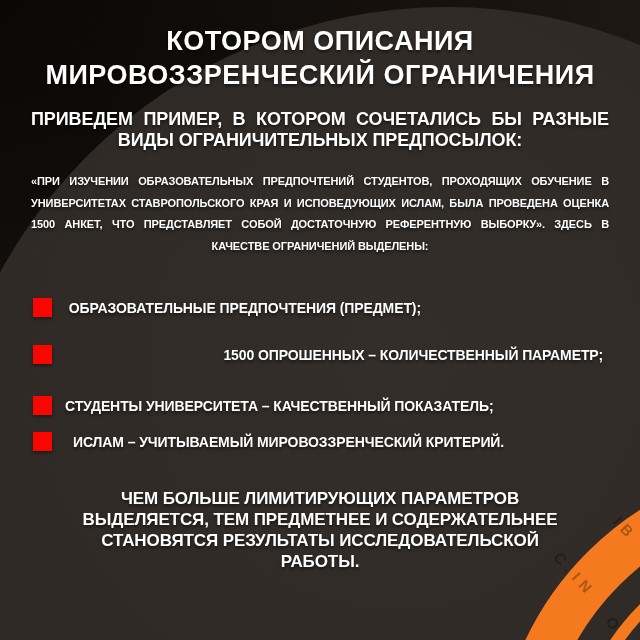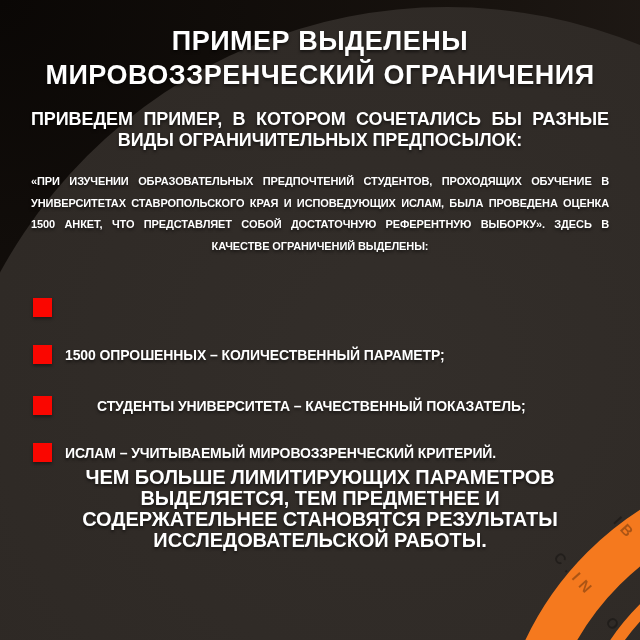--- a/index.html
+++ b/index.html
@@ -32,24 +32,24 @@
   }
   .bullet-item .sq{
     width:19px;height:19px;background:#fa0600;flex:0 0 19px;margin-right:13px;
     box-shadow:0 2px 3px rgba(0,0,0,.4);
   }
   .bullet-item .lbl{
     color:#fff;font-weight:bold;font-size:14px;line-height:19px;
     text-shadow:0 2px 3px rgba(0,0,0,.55);letter-spacing:-0.1px;padding-top:1px;
     white-space:pre-wrap;
   }
-  .b1{top:298px;} .b2{top:345px;} .b3{top:396px;gap:32px;} .b4{top:443px;}
+  .b1{top:298px;} .b2{top:345px;justify-content:space-between;} .b3{top:396px;} .b4{top:432px;gap:8px;}
   .conclusion{
-    left:63px;width:514px;top:467px;text-align:center;
-    font-size:20px;line-height:21px;letter-spacing:-0.1px;
+    left:63px;width:514px;top:488px;text-align:center;
+    font-size:17px;line-height:21px;letter-spacing:-0.1px;
   }
   .wm{
     position:absolute;z-index:2;color:rgba(0,0,0,0.30);
     font-size:15px;font-weight:bold;letter-spacing:6px;
     transform:rotate(48deg);text-shadow:none;
   }
   .wm1{left:612px;top:520px;}
   .wm2{left:548px;top:566px;}
   .wm3{left:606px;top:617px;}
 </style>
@@ -79,30 +79,31 @@
     <circle cx="810" cy="775" r="292" fill="none" stroke="#f5791e" stroke-width="46"></circle>
 
     <circle cx="810" cy="775" r="235" fill="none" stroke="#f5791e" stroke-width="12"></circle>
   </svg>
 
   <span class="wm wm1">IB</span>
   <span class="wm wm2">C.IN</span>
   <span class="wm wm3">O</span>
 
   <div class="layer title">
-    <div>ПРИМЕР ВЫДЕЛЕНЫ</div>
+    <div>КОТОРОМ ОПИСАНИЯ</div>
     <div>МИРОВОЗЗРЕНЧЕСКИЙ ОГРАНИЧЕНИЯ</div>
   </div>
 
   <div class="layer intro">ПРИВЕДЕМ ПРИМЕР, В КОТОРОМ СОЧЕТАЛИСЬ БЫ РАЗНЫЕ ВИДЫ ОГРАНИЧИТЕЛЬНЫХ ПРЕДПОСЫЛОК:</div>
 
   <div class="layer quote">«ПРИ ИЗУЧЕНИИ ОБРАЗОВАТЕЛЬНЫХ ПРЕДПОЧТЕНИЙ СТУДЕНТОВ, ПРОХОДЯЩИХ ОБУЧЕНИЕ В УНИВЕРСИТЕТАХ СТАВРОПОЛЬСКОГО КРАЯ И ИСПОВЕДУЮЩИХ ИСЛАМ, БЫЛА ПРОВЕДЕНА ОЦЕНКА 1500 АНКЕТ, ЧТО ПРЕДСТАВЛЯЕТ СОБОЙ ДОСТАТОЧНУЮ РЕФЕРЕНТНУЮ ВЫБОРКУ». ЗДЕСЬ В КАЧЕСТВЕ ОГРАНИЧЕНИЙ ВЫДЕЛЕНЫ:</div>
 
   <div class="bullet-item b1">
     <span class="sq"></span>
+    <span class="lbl"> ОБРАЗОВАТЕЛЬНЫЕ ПРЕДПОЧТЕНИЯ (ПРЕДМЕТ);</span>
   </div>
   <div class="bullet-item b2">
     <span class="sq"></span>
     <span class="lbl">1500 ОПРОШЕННЫХ – КОЛИЧЕСТВЕННЫЙ ПАРАМЕТР;</span>
   </div>
   <div class="bullet-item b3">
     <span class="sq"></span>
     <span class="lbl">СТУДЕНТЫ УНИВЕРСИТЕТА – КАЧЕСТВЕННЫЙ ПОКАЗАТЕЛЬ;</span>
   </div>
   <div class="bullet-item b4">

